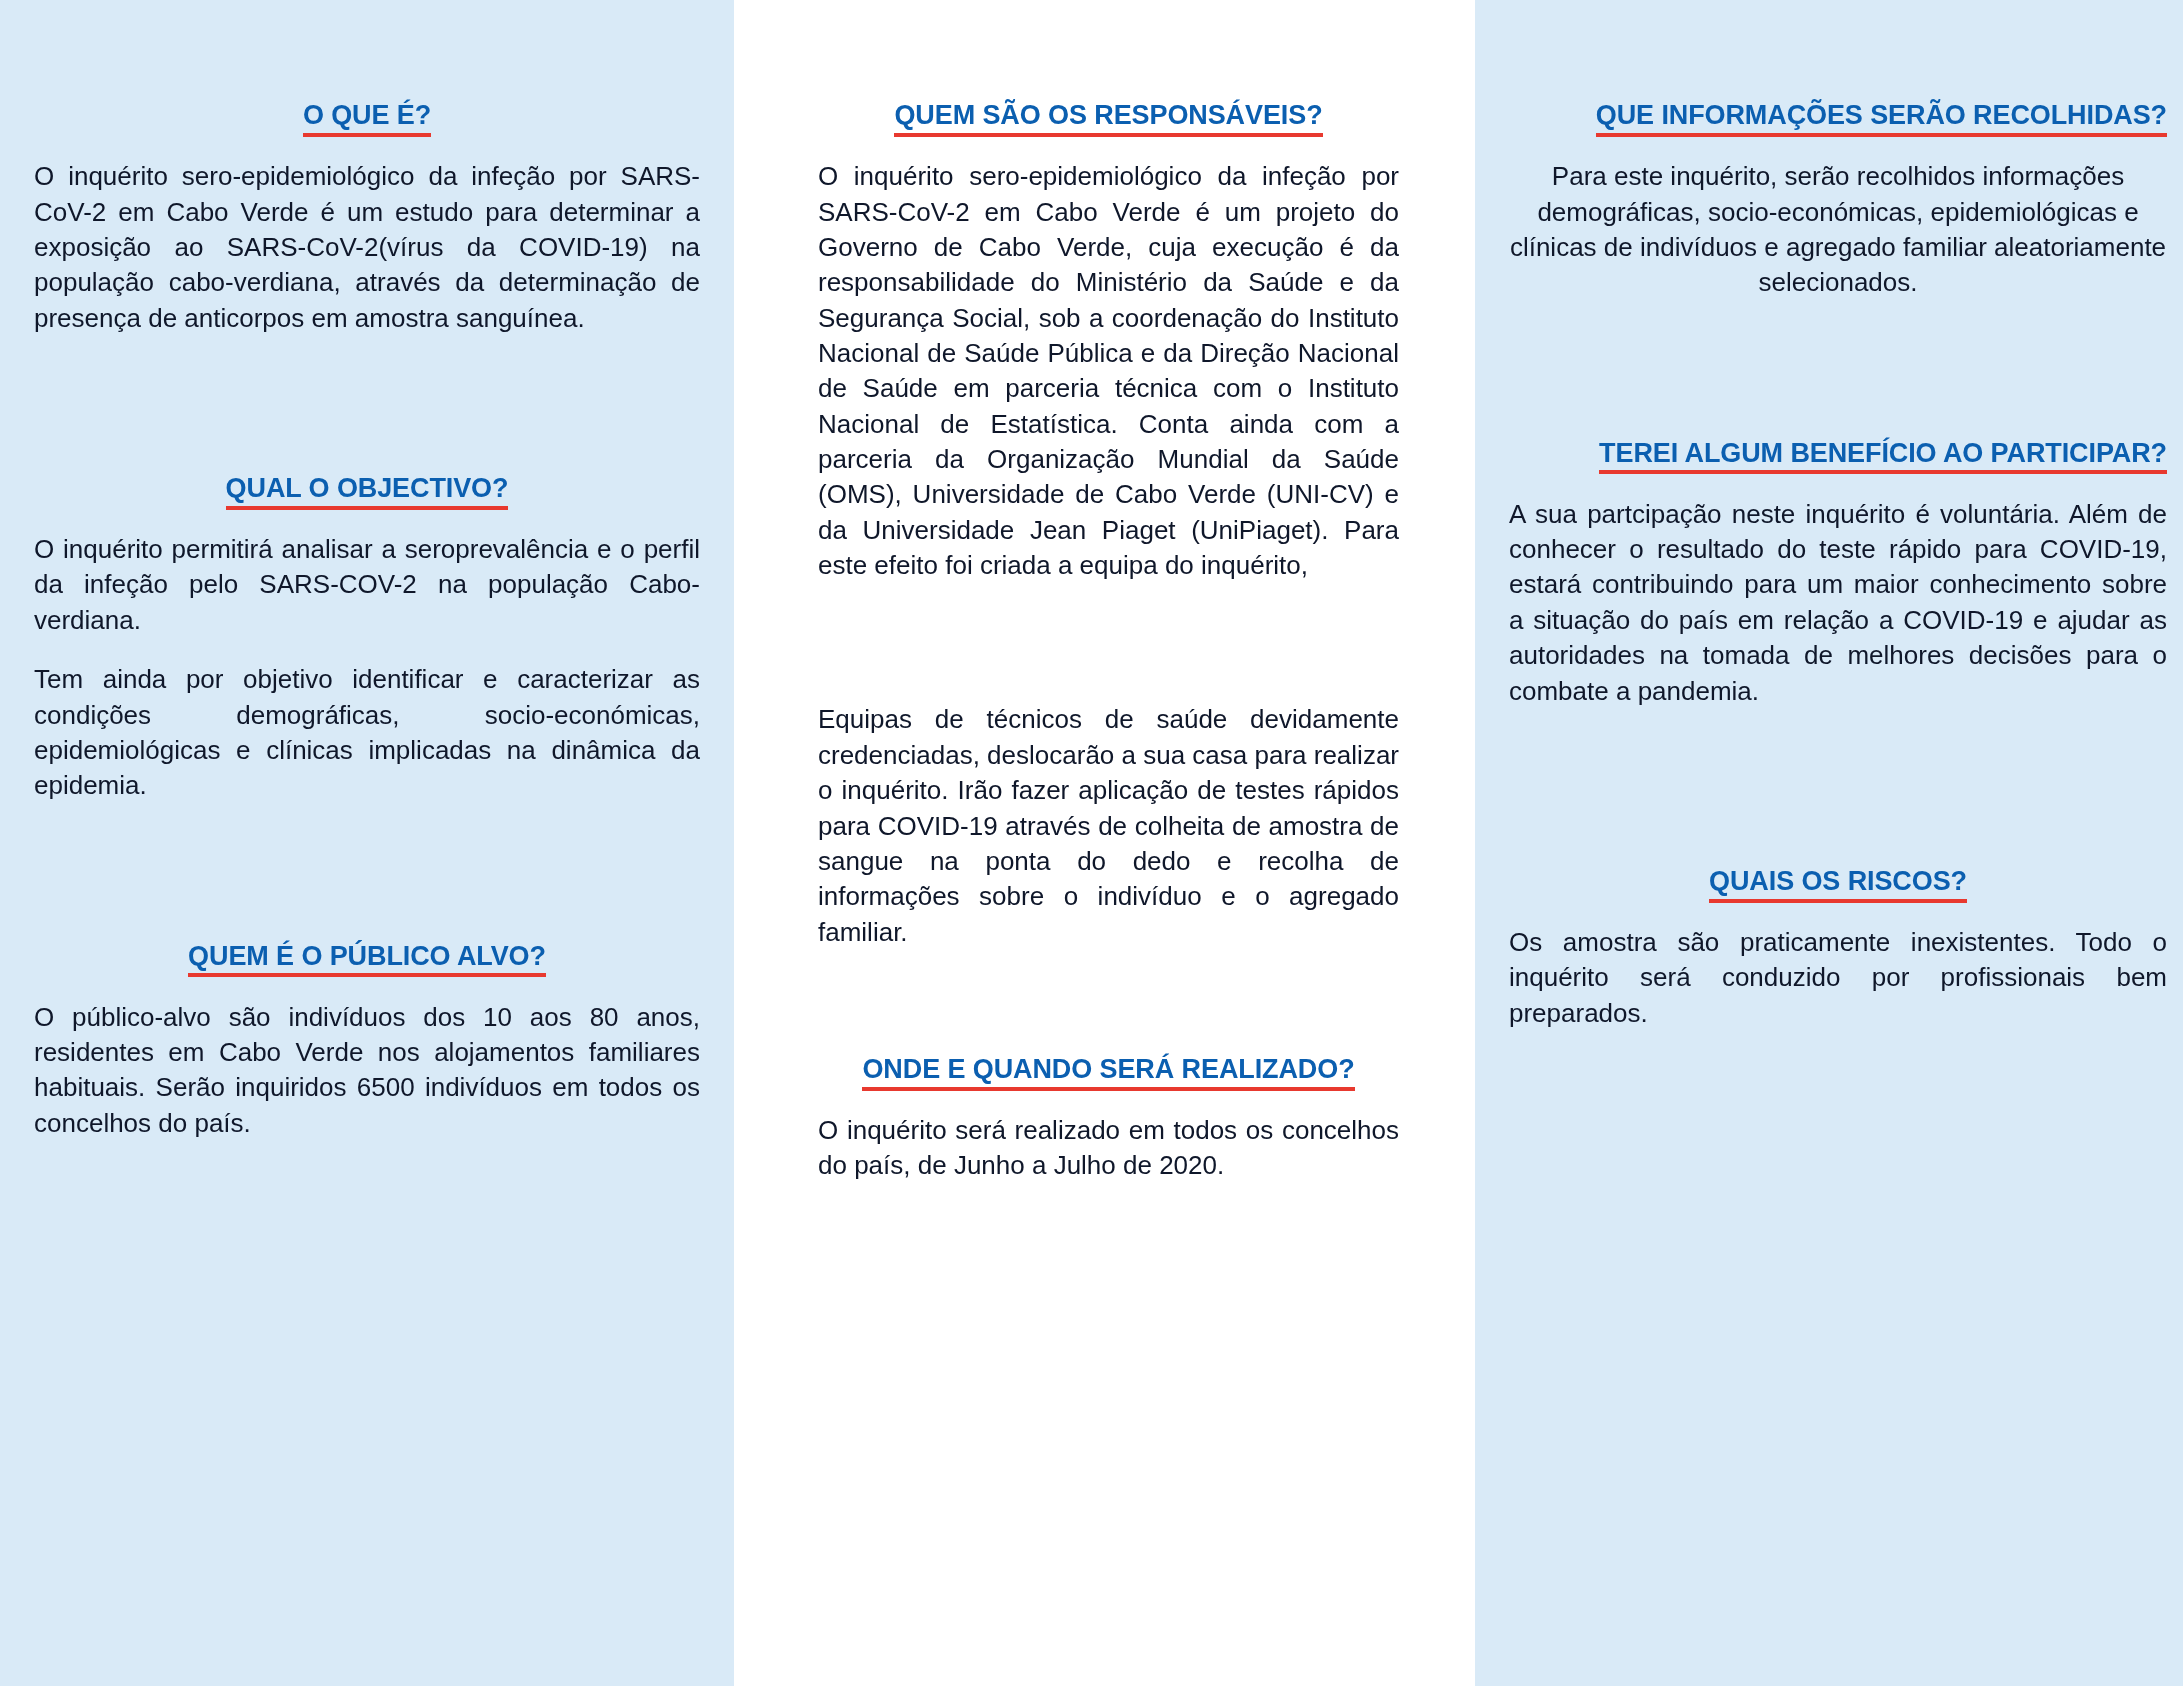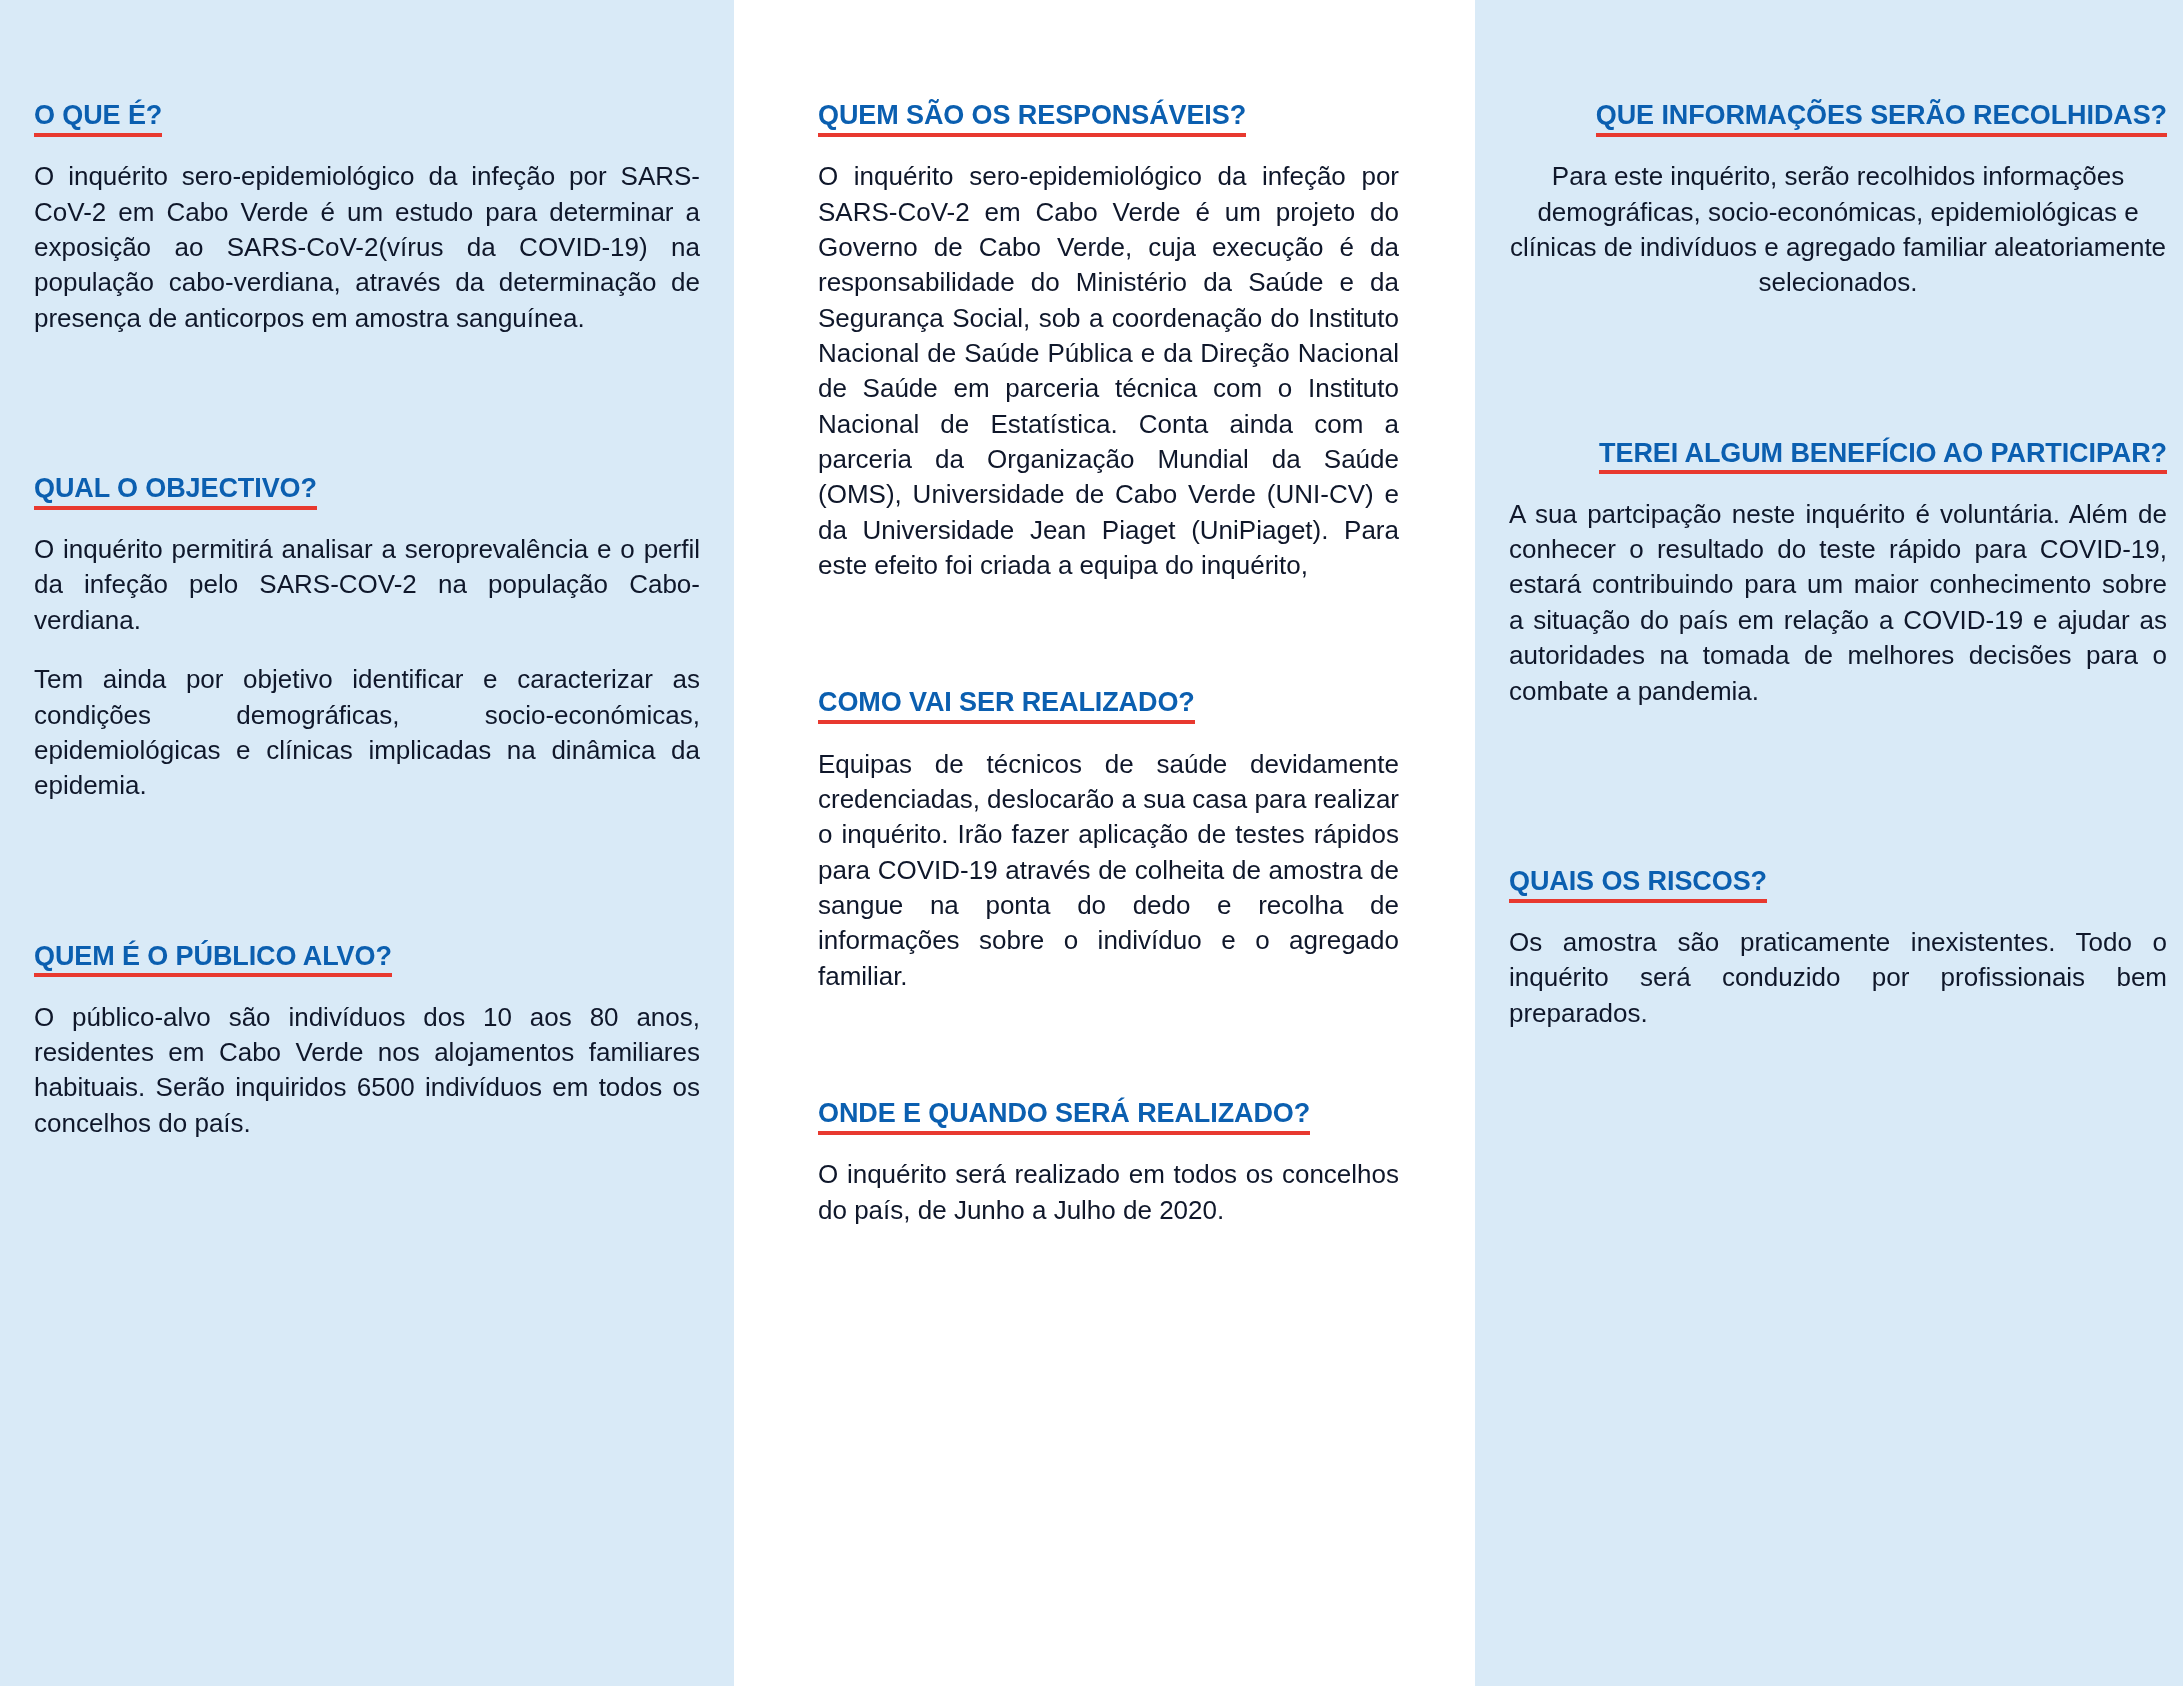--- a/index.html
+++ b/index.html
@@ -48,21 +48,21 @@
     padding: 99px 16px 0 34px;
   }
 
   
   h2.heading {
     color: #0b5fb0;
     font-weight: bold;
     font-size: 27px;
     letter-spacing: -0.1px;
     margin: 0 0 22.5px 0;
-    text-align: left;
+    text-align: center;
     line-height: 1.2;
   }
   h2.heading .u {
     border-bottom: 4px solid #e8392f;
     padding-bottom: 3.3px;
     display: inline-block;
     line-height: 1.05;
   }
   h2.heading.align-right {
     text-align: right;
@@ -117,23 +117,20 @@
 
   <section class="panel panel-mid">
 
     <h2 class="heading">
       <span class="u">QUEM SÃO OS RESPONSÁVEIS?</span>
     </h2>
     <p class="body">O inquérito sero-epidemiológico da infeção por SARS-CoV-2 em Cabo Verde é um projeto do Governo de Cabo Verde, cuja execução é da responsabilidade do Ministério da Saúde e da Segurança Social, sob a coordenação do Instituto Nacional de Saúde Pública e da Direção Nacional de Saúde em parceria técnica com o Instituto Nacional de Estatística. Conta ainda com a parceria da Organização Mundial da Saúde (OMS), Universidade de Cabo Verde (UNI-CV) e da Universidade Jean Piaget (UniPiaget). Para este efeito foi criada a equipa do inquérito,</p>
 
     <div class="spacer-lg"></div>
 
-    <h2 class="heading">
-      <span class="u">COMO VAI SER REALIZADO?</span>
-    </h2>
     <p class="body">Equipas de técnicos de saúde devidamente credenciadas, deslocarão a sua casa para realizar o inquérito. Irão fazer aplicação de testes rápidos para COVID-19 através de colheita de amostra de sangue na ponta do dedo e recolha de informações sobre o indivíduo e o agregado familiar.</p>
 
     <div class="spacer-lg"></div>
 
     <h2 class="heading">
       <span class="u">ONDE E QUANDO SERÁ REALIZADO?</span>
     </h2>
     <p class="body last">O inquérito será realizado em todos os concelhos do país,  de Junho a Julho de 2020.</p>
 
   </section>

